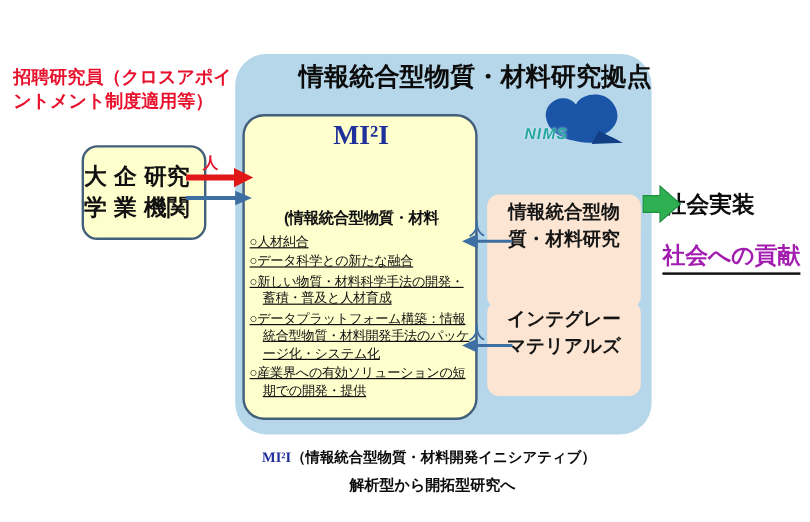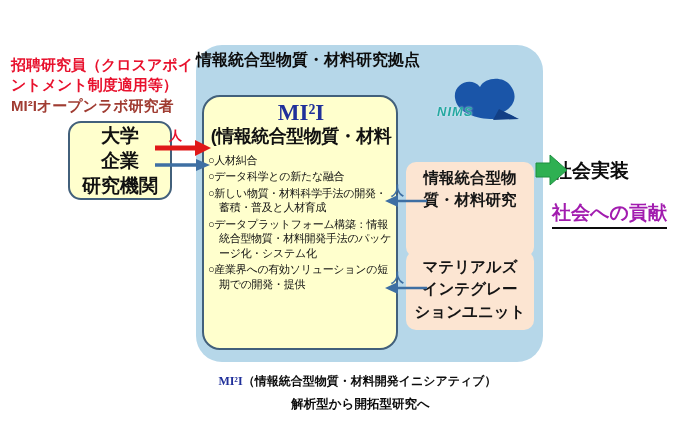--- a/index.html
+++ b/index.html
@@ -9,41 +9,41 @@
   }
   .abs{position:absolute;}
   
   #left-annotation{left:11px;top:55px;width:202px;font-size:15px;font-weight:bold;line-height:1.35;}
   .red-line{color:var(--red_accent,#e8112d);}
   .darkred-line{color:var(--dark_red,#a03c32);}
   
   #left-box{
     left:68px;top:121px;width:104px;height:79px;box-sizing:border-box;
     background:var(--yellow_box_bg,#ffffcd);border:2px solid var(--yellow_box_border,#42607b);
-    border-radius:13px;display:flex;flex-direction:column;justify-content:center;align-items:center;
+    border-radius:13px;display:flex;flex-direction:row;justify-content:center;align-items:center;
     font-size:19px;font-weight:bold;line-height:1.32;
   }
   
   #hub-container{
     left:196px;top:45px;width:347px;height:317px;
     background:var(--container_bg,#b6d7e9);border-radius:26px;
   }
-  #hub-title{left:196px;top:50px;width:347px;text-align:left;font-size:16px;font-weight:bold;color:#0c0c0c;}
+  #hub-title{left:196px;top:50px;width:347px;text-align:right;font-size:21px;font-weight:bold;color:#0c0c0c;}
   
   #mi2i-box{
     left:202px;top:95px;width:196px;height:255px;box-sizing:border-box;
     background:var(--yellow_box_bg,#ffffcd);border:2.5px solid var(--yellow_box_border,#42607b);
     border-radius:18px;padding:2px 2px 0 4px;
   }
   #mi2i-title{
     text-align:center;font-family:"Liberation Serif",serif;font-size:23px;font-weight:bold;
     color:var(--mi2i_blue,#20309a);line-height:1.15;margin-top:1px;
   }
-  .mi2i-sub{text-align:center;font-size:18px;font-weight:bold;line-height:1.18;letter-spacing:-0.5px;}
-  #mi2i-bullets{margin-top:5px;}
+  .mi2i-sub{text-align:center;font-size:13px;font-weight:bold;line-height:1.18;letter-spacing:-0.5px;margin-top:48px;}
+  #mi2i-bullets{margin-top:5px;text-decoration:underline;}
   .bullet{
     font-size:11px;line-height:1.32;letter-spacing:-0.3px;
     padding-left:11px;text-indent:-11px;margin-bottom:2px;color:#111;
   }
   
   #nims-logo{left:435px;top:75px;width:95px;height:50px;}
   #nims-text{
     left:437px;top:104px;font-size:13px;font-weight:bold;font-style:italic;
     color:var(--nims_teal,#25a8a2);letter-spacing:1px;text-shadow:0 0 2px #eaf3f7;
   }
@@ -74,21 +74,20 @@
   #arrow-layer{left:0;top:0;width:675px;height:435px;pointer-events:none;}
 </style>
 </head>
 <body>
 
 <div id="stage">
 
   <div id="left-annotation" class="abs">
     <div class="red-line">招聘研究員（クロスアポイ</div>
     <div class="red-line">ントメント制度適用等）</div>
-    <div class="darkred-line">MI²Iオープンラボ研究者</div>
   </div>
 
   <div id="left-box" class="abs">
     <div>大学</div>
     <div>企業</div>
     <div>研究機関</div>
   </div>
 
   <div id="hub-container" class="abs"></div>
   <div id="hub-title" class="abs">情報統合型物質・材料研究拠点</div>
@@ -112,23 +111,22 @@
   <div id="nims-text" class="abs">NIMS</div>
 
   <div id="unit-1" class="unit-box abs">
     <div>拠点運営室</div>
   </div>
   <div id="unit-2" class="unit-box abs">
     <div>情報統合型物</div>
     <div>質・材料研究</div>
   </div>
   <div id="unit-3" class="unit-box abs">
+    <div>インテグレー</div>
     <div>マテリアルズ</div>
-    <div>インテグレー</div>
-    <div>ションユニット</div>
   </div>
 
   <div id="social-impl" class="abs">社会実装</div>
   <div id="social-contrib" class="abs">社会への貢献</div>
 
   <div id="person-left" class="person abs">人</div>
   <div id="person-right-1" class="person abs">人</div>
   <div id="person-right-2" class="person abs">人</div>
 
   <svg id="arrow-layer" class="abs" viewBox="0 0 675 435">

